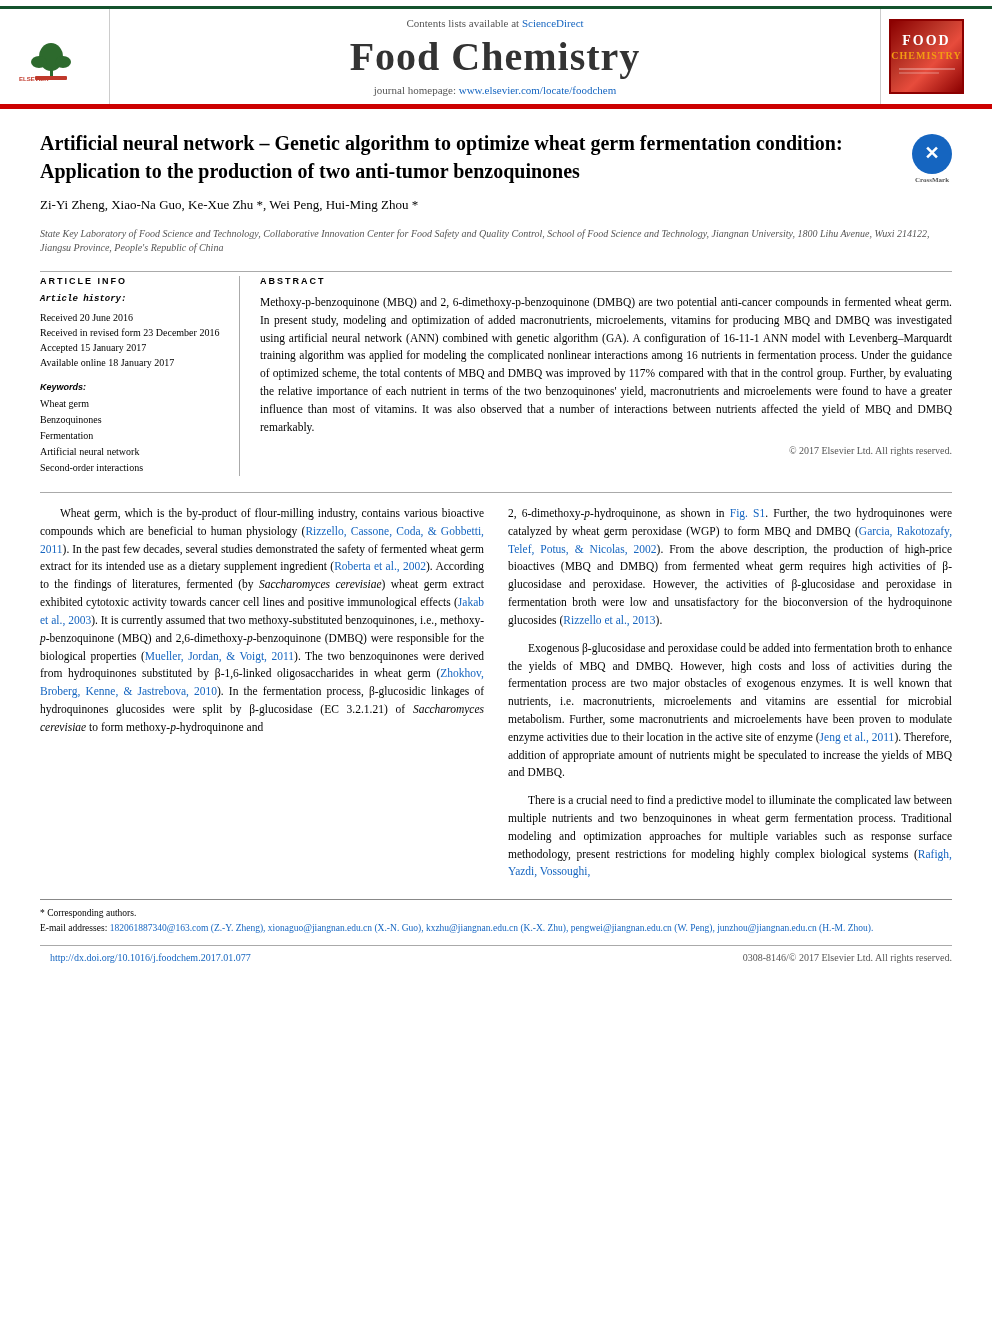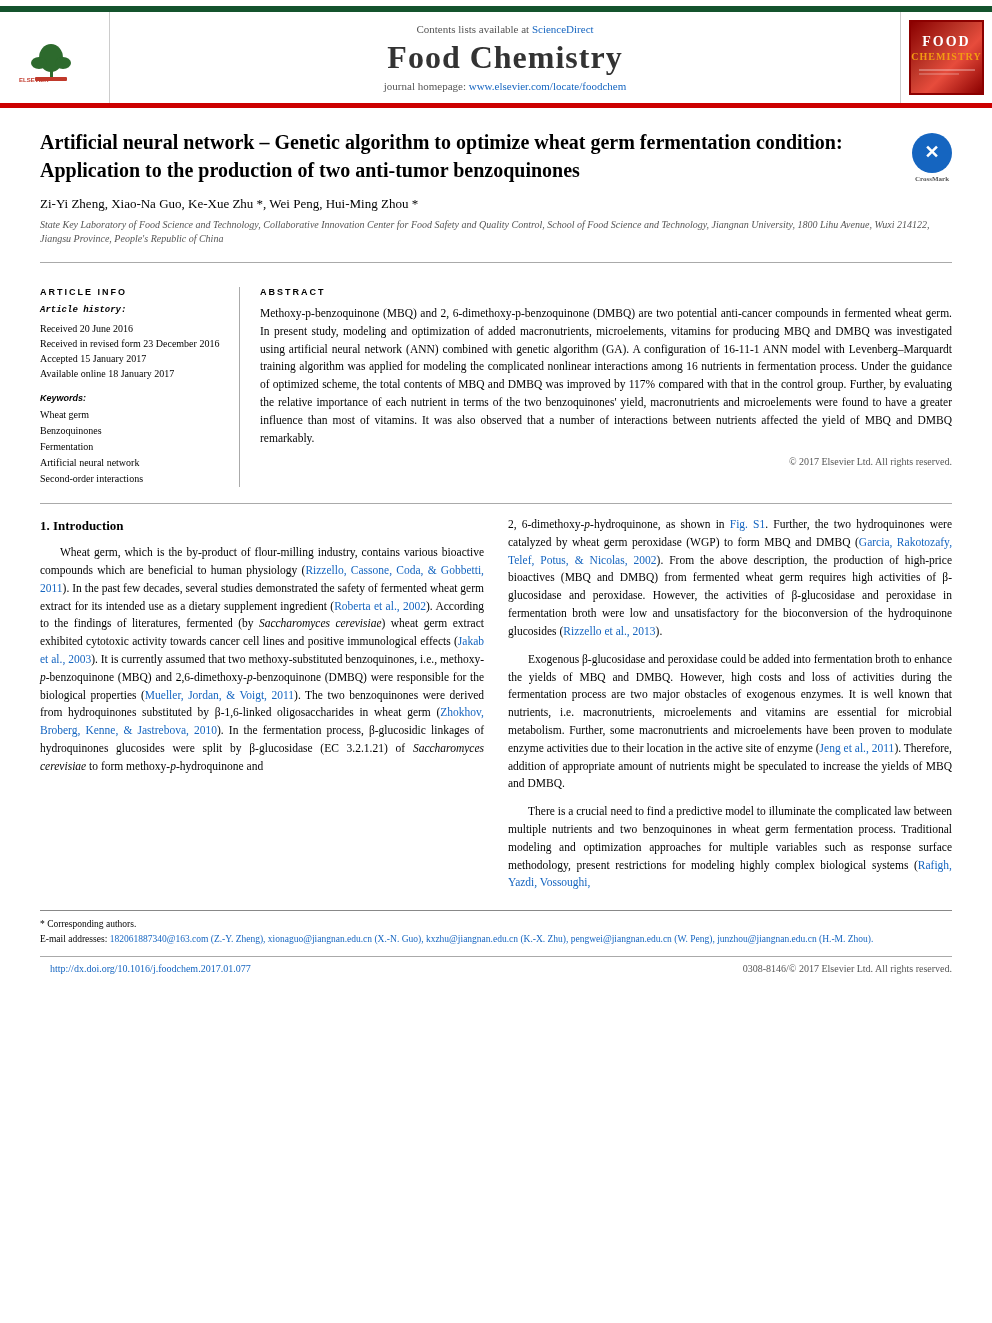--- a/index.html
+++ b/index.html
@@ -21,21 +21,21 @@
       text-align: center;
       font-size: 11px;
       color: #1565c0;
       padding: 2px 0 4px 0;
     }
     .journal-ref-line span.red { color: #c00; font-weight: bold; }
 
     .header-main {
       display: flex;
       align-items: stretch;
-      border-top: 6px solid #14532d;
+      border-top: 3px solid #14532d;
     }
     .header-logo-left {
       width: 110px;
       border-right: 1px solid #ccc;
       display: flex;
       flex-direction: column;
       align-items: center;
       justify-content: center;
       padding: 8px;
     }
@@ -47,33 +47,33 @@
       justify-content: center;
       padding: 8px 20px;
     }
     .contents-line {
       font-size: 11px;
       color: #555;
       margin-bottom: 4px;
     }
     .contents-line a { color: #1565c0; text-decoration: none; }
     .journal-title-big {
-      font-size: 32px;
+      font-size: 40px;
       font-weight: bold;
       color: #333;
       letter-spacing: 1px;
       margin-bottom: 4px;
     }
     .homepage-line {
       font-size: 11px;
       color: #555;
     }
     .homepage-line a { color: #1565c0; text-decoration: none; }
     .header-logo-right {
-      width: 92px;
+      width: 112px;
       border-left: 1px solid #ccc;
       display: flex;
       align-items: center;
       justify-content: flex-start;
       padding: 8px;
     }
     .food-chem-badge {
       width: 75px;
       height: 75px;
       background: linear-gradient(135deg, #8B0000 0%, #c0392b 40%, #e74c3c 60%, #8B0000 100%);
@@ -139,38 +139,38 @@
       justify-content: center;
       color: white;
       font-size: 18px;
       font-weight: bold;
     }
 
     
     .authors-line {
       font-size: 13px;
       color: #000;
-      margin-bottom: 6px;
+      margin-bottom: 14px;
     }
 
     
     .affiliation {
       font-size: 10px;
       color: #555;
       font-style: italic;
       margin-bottom: 16px;
       line-height: 1.4;
     }
 
     
     .two-col {
       display: flex;
       gap: 20px;
       border-top: 1px solid #aaa;
-      padding-top: 24px;
+      padding-top: 4px;
       margin-bottom: 16px;
     }
     .col-left {
       width: 200px;
       min-width: 200px;
       border-right: 1px solid #aaa;
       padding-right: 16px;
     }
     .col-right {
       flex: 1;
@@ -391,21 +391,20 @@
       <div class="abstract-text">Methoxy-p-benzoquinone (MBQ) and 2, 6-dimethoxy-p-benzoquinone (DMBQ) are two potential anti-cancer compounds in fermented wheat germ. In present study, modeling and optimization of added macronutrients, microelements, vitamins for producing MBQ and DMBQ was investigated using artificial neural network (ANN) combined with genetic algorithm (GA). A configuration of 16-11-1 ANN model with Levenberg–Marquardt training algorithm was applied for modeling the complicated nonlinear interactions among 16 nutrients in fermentation process. Under the guidance of optimized scheme, the total contents of MBQ and DMBQ was improved by 117% compared with that in the control group. Further, by evaluating the relative importance of each nutrient in terms of the two benzoquinones' yield, macronutrients and microelements were found to have a greater influence than most of vitamins. It was also observed that a number of interactions between nutrients affected the yield of MBQ and DMBQ remarkably.</div>
       <div class="copyright-line">© 2017 Elsevier Ltd. All rights reserved.</div>
     </div>
   </div>
 
   <div class="body-separator"></div>
 
   <div class="body-two-col">
 
     <div class="body-col">
-      <div class="section-title">1. Introduction</div>
       <p>Wheat germ, which is the by-product of flour-milling industry, contains various bioactive compounds which are beneficial to human physiology (<a href="#">Rizzello, Cassone, Coda, &amp; Gobbetti, 2011</a>). In the past few decades, several studies demonstrated the safety of fermented wheat germ extract for its intended use as a dietary supplement ingredient (<a href="#">Roberta et al., 2002</a>). According to the findings of literatures, fermented (by <em>Saccharomyces cerevisiae</em>) wheat germ extract exhibited cytotoxic activity towards cancer cell lines and positive immunological effects (<a href="#">Jakab et al., 2003</a>). It is currently assumed that two methoxy-substituted benzoquinones, i.e., methoxy-<em>p</em>-benzoquinone (MBQ) and 2,6-dimethoxy-<em>p</em>-benzoquinone (DMBQ) were responsible for the biological properties (<a href="#">Mueller, Jordan, &amp; Voigt, 2011</a>). The two benzoquinones were derived from hydroquinones substituted by β-1,6-linked oligosaccharides in wheat germ (<a href="#">Zhokhov, Broberg, Kenne, &amp; Jastrebova, 2010</a>). In the fermentation process, β-glucosidic linkages of hydroquinones glucosides were split by β-glucosidase (EC 3.2.1.21) of <em>Saccharomyces cerevisiae</em> to form methoxy-<em>p</em>-hydroquinone and</p>
     </div>
 
     <div class="body-col">
       <p style="text-indent:0;">2, 6-dimethoxy-<em>p</em>-hydroquinone, as shown in <a href="#">Fig. S1</a>. Further, the two hydroquinones were catalyzed by wheat germ peroxidase (WGP) to form MBQ and DMBQ (<a href="#">Garcia, Rakotozafy, Telef, Potus, &amp; Nicolas, 2002</a>). From the above description, the production of high-price bioactives (MBQ and DMBQ) from fermented wheat germ requires high activities of β-glucosidase and peroxidase. However, the activities of β-glucosidase and peroxidase in fermentation broth were low and unsatisfactory for the bioconversion of the hydroquinone glucosides (<a href="#">Rizzello et al., 2013</a>).</p>
       <p>Exogenous β-glucosidase and peroxidase could be added into fermentation broth to enhance the yields of MBQ and DMBQ. However, high costs and loss of activities during the fermentation process are two major obstacles of exogenous enzymes. It is well known that nutrients, i.e. macronutrients, microelements and vitamins are essential for microbial metabolism. Further, some macronutrients and microelements have been proven to modulate enzyme activities due to their location in the active site of enzyme (<a href="#">Jeng et al., 2011</a>). Therefore, addition of appropriate amount of nutrients might be speculated to increase the yields of MBQ and DMBQ.</p>
       <p>There is a crucial need to find a predictive model to illuminate the complicated law between multiple nutrients and two benzoquinones in wheat germ fermentation process. Traditional modeling and optimization approaches for multiple variables such as response surface methodology, present restrictions for modeling highly complex biological systems (<a href="#">Rafigh, Yazdi, Vossoughi,</a></p>
     </div>
   </div>
 

